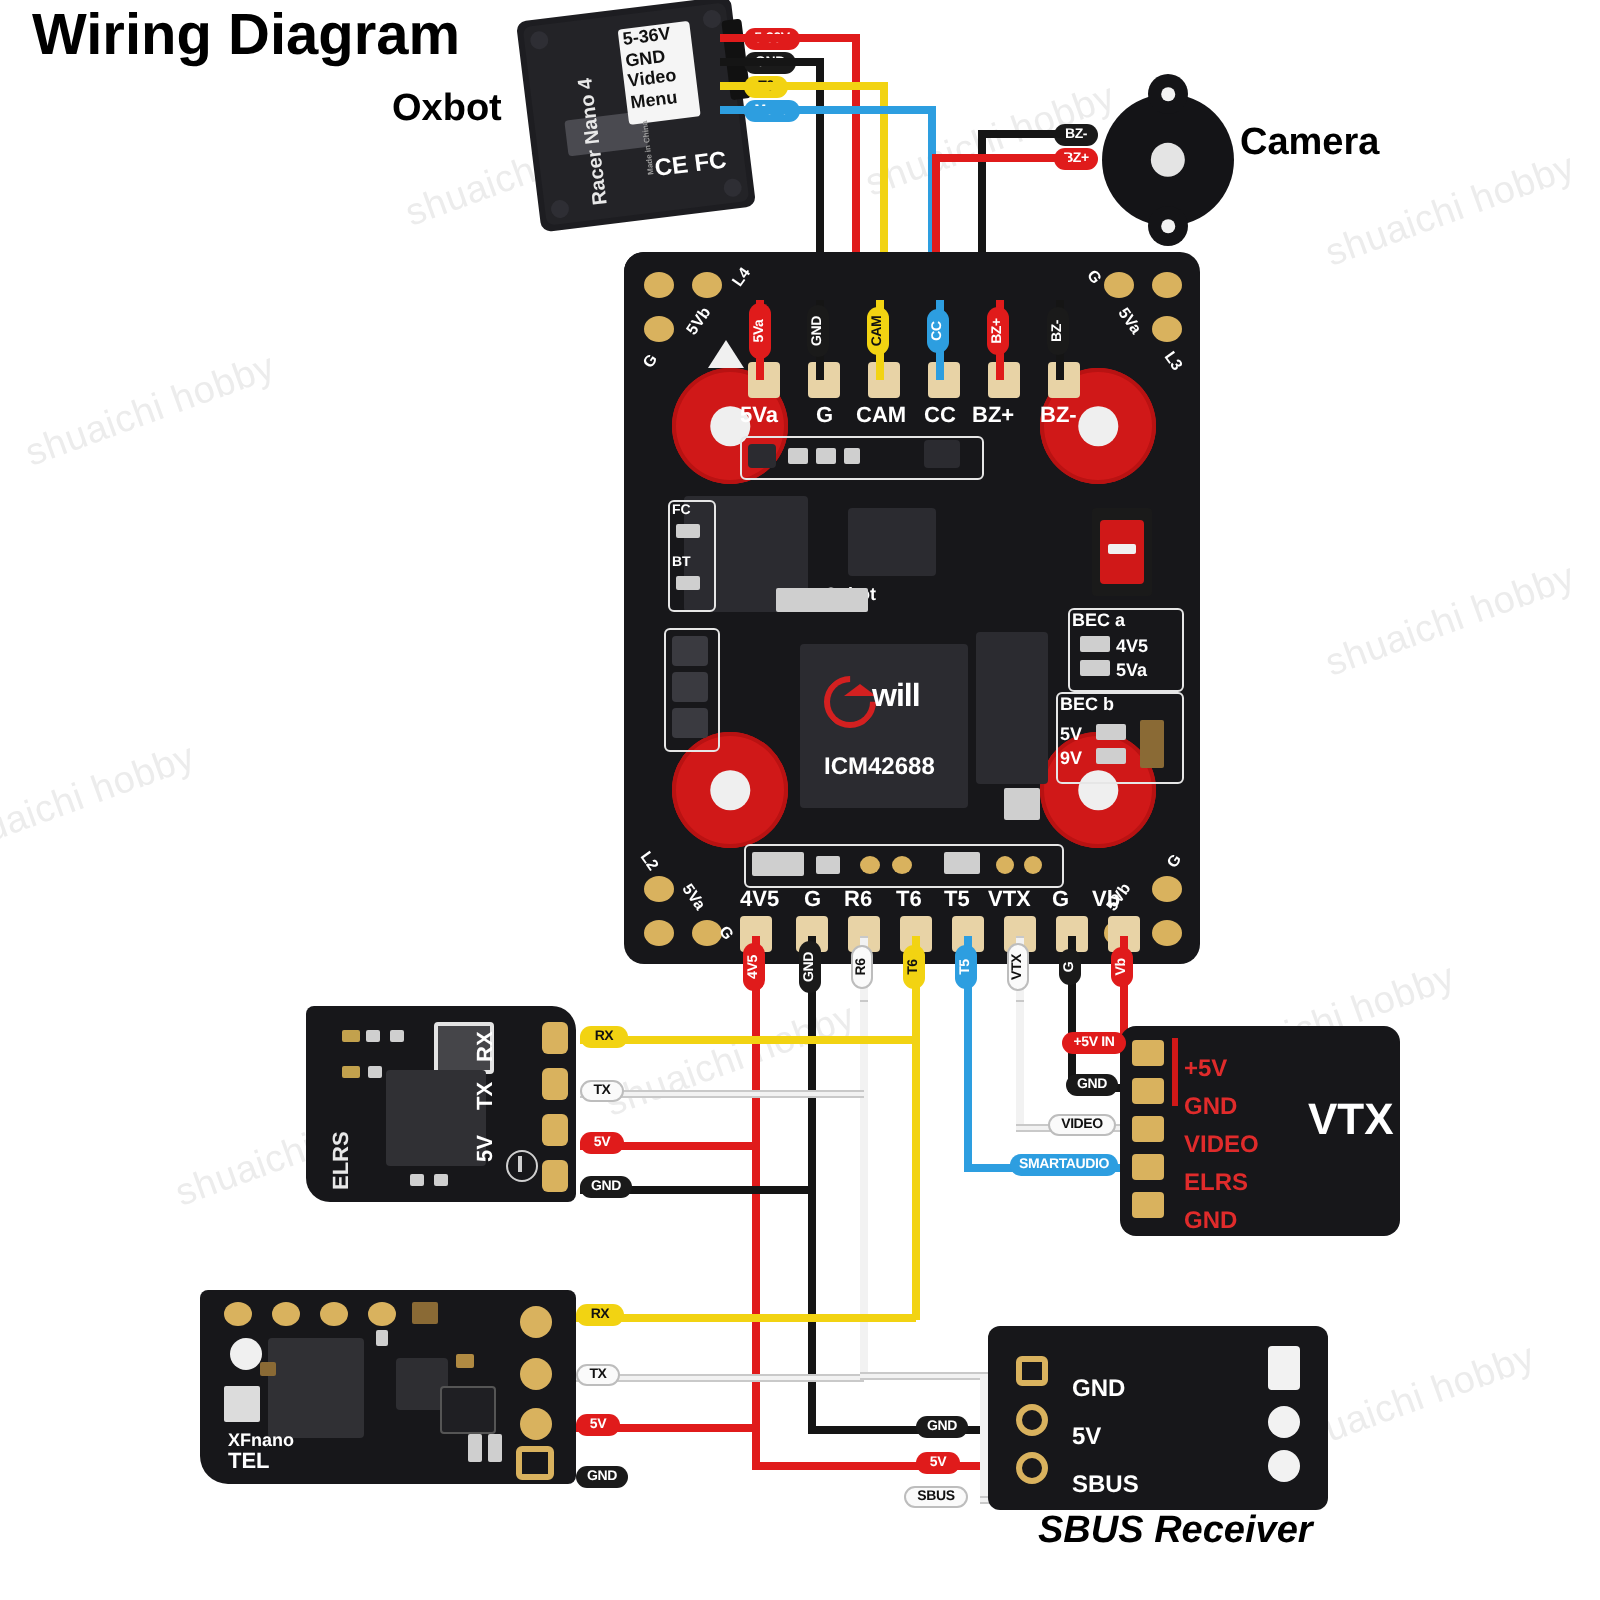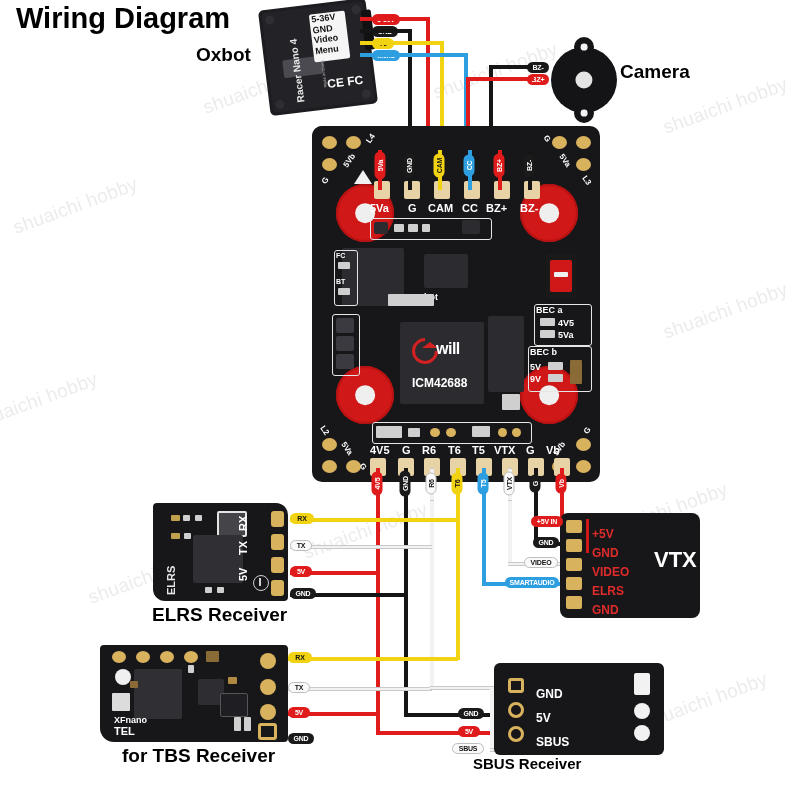--- a/index.html
+++ b/index.html
@@ -370,21 +370,20 @@
 
     <div class="padgold" style="left:118px;top:8px;width:13px;height:16px;border-radius:3px;"></div>
     <div class="padgold" style="left:118px;top:31px;width:13px;height:16px;border-radius:3px;"></div>
     <div class="padgold" style="left:118px;top:54px;width:13px;height:16px;border-radius:3px;"></div>
     <div class="padgold" style="left:118px;top:77px;width:13px;height:16px;border-radius:3px;"></div>
   </div>
   <div class="lab yel" style="left:290px;top:513px;width:24px;">RX</div>
   <div class="lab whi" style="left:290px;top:540px;width:22px;">TX</div>
   <div class="lab red" style="left:290px;top:566px;width:22px;">5V</div>
   <div class="lab blk" style="left:290px;top:588px;width:26px;">GND</div>
-  <div class="ttl" style="left:152px;top:604px;font-size:19px;">ELRS Receiver</div>
 
   <div class="board" style="left:100px;top:645px;width:188px;height:97px;border-radius:4px 4px 4px 14px;">
     <div class="padgold" style="left:12px;top:6px;width:14px;height:12px;"></div>
     <div class="padgold" style="left:36px;top:6px;width:14px;height:12px;"></div>
     <div class="padgold" style="left:60px;top:6px;width:14px;height:12px;"></div>
     <div class="padgold" style="left:84px;top:6px;width:14px;height:12px;"></div>
     <div class="smdb" style="left:106px;top:6px;width:13px;height:11px;"></div>
     <div class="chip" style="left:34px;top:24px;width:48px;height:50px;background:#303034;"></div>
     <div class="chip" style="left:98px;top:34px;width:26px;height:26px;background:#2e2e32;"></div>
     <div class="chip" style="left:120px;top:48px;width:26px;height:22px;background:#1f1f23;border:1px solid #555;"></div>
@@ -399,21 +398,20 @@
     <div class="pcbtxt" style="left:14px;top:80px;font-size:11px;">TEL</div>
     <div class="padgold" style="left:160px;top:8px;width:16px;height:16px;"></div>
     <div class="padgold" style="left:160px;top:34px;width:16px;height:16px;"></div>
     <div class="padgold" style="left:160px;top:59px;width:16px;height:16px;"></div>
     <div style="position:absolute;left:158px;top:78px;width:19px;height:17px;border:3px solid #d9b25e;border-radius:3px;box-sizing:border-box;"></div>
   </div>
   <div class="lab yel" style="left:288px;top:652px;width:24px;">RX</div>
   <div class="lab whi" style="left:288px;top:682px;width:22px;">TX</div>
   <div class="lab red" style="left:288px;top:707px;width:22px;">5V</div>
   <div class="lab blk" style="left:288px;top:733px;width:26px;">GND</div>
-  <div class="ttl" style="left:122px;top:745px;font-size:19px;">for TBS Receiver</div>
 
   <div class="board" style="left:560px;top:513px;width:140px;height:105px;border-radius:8px;">
     <div class="padgold" style="left:6px;top:7px;width:16px;height:13px;border-radius:2px;"></div>
     <div class="padgold" style="left:6px;top:26px;width:16px;height:13px;border-radius:2px;"></div>
     <div class="padgold" style="left:6px;top:45px;width:16px;height:13px;border-radius:2px;"></div>
     <div class="padgold" style="left:6px;top:64px;width:16px;height:13px;border-radius:2px;"></div>
     <div class="padgold" style="left:6px;top:83px;width:16px;height:13px;border-radius:2px;"></div>
     <div style="position:absolute;left:26px;top:6px;width:3px;height:34px;background:#d01818;"></div>
     <div class="pintxt r" style="left:32px;top:4px;">+5V</div>
     <div class="pintxt r" style="left:32px;top:23px;">GND</div>
@@ -434,15 +432,15 @@
     <div class="pintxt w" style="left:42px;top:14px;">GND</div>
     <div class="pintxt w" style="left:42px;top:38px;">5V</div>
     <div class="pintxt w" style="left:42px;top:62px;">SBUS</div>
     <div style="position:absolute;right:14px;top:10px;width:16px;height:22px;background:#f2f2f2;border-radius:2px;"></div>
     <div style="position:absolute;right:14px;top:40px;width:16px;height:16px;background:#f2f2f2;border-radius:50%;"></div>
     <div style="position:absolute;right:14px;top:62px;width:16px;height:16px;background:#f2f2f2;border-radius:50%;"></div>
   </div>
   <div class="lab blk" style="left:458px;top:708px;width:26px;">GND</div>
   <div class="lab red" style="left:458px;top:726px;width:22px;">5V</div>
   <div class="lab whi" style="left:452px;top:743px;width:32px;">SBUS</div>
-  <div class="ttl" style="left:473px;top:755px;font-size:15px;">SBUS Receiver</div>
+  <div class="ttl" style="left:519px;top:755px;font-size:19px;font-style:italic;">SBUS Receiver</div>
 
 </div>
 
 </body></html>

